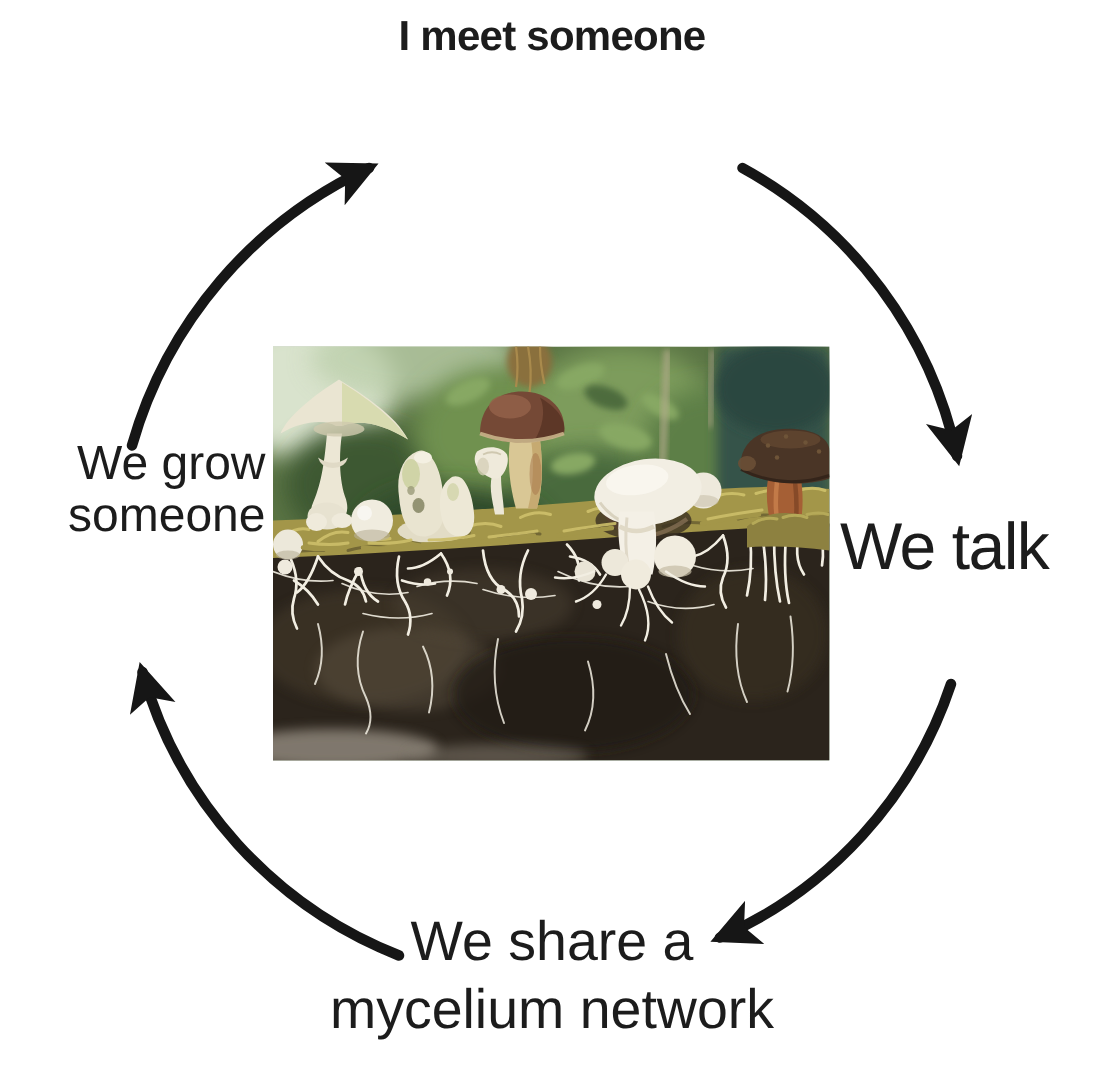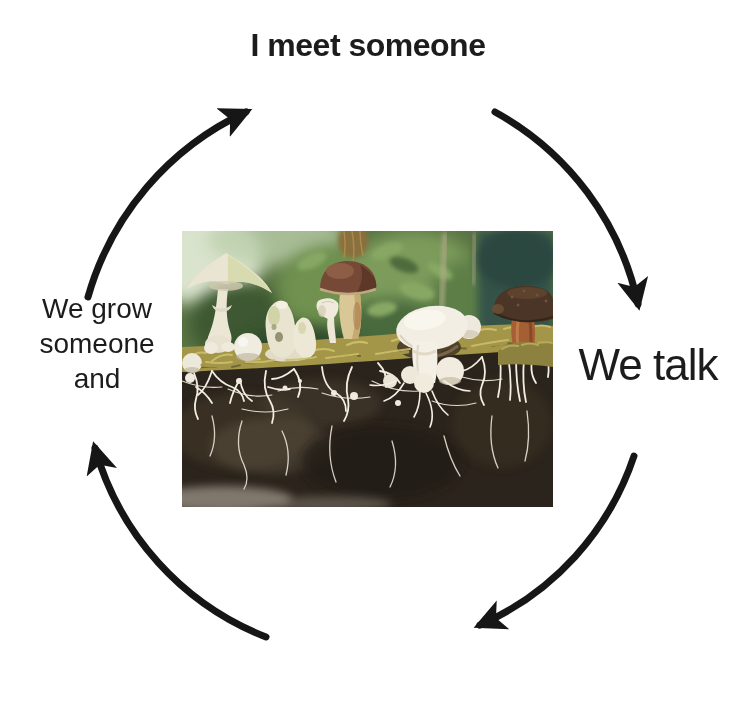--- a/index.html
+++ b/index.html
@@ -1,42 +1,45 @@
 <!DOCTYPE html>
 <html><head>
 <meta charset="utf-8">
 <style>
   html,body{margin:0;padding:0;background:#ffffff;}
   .canvas{
     position:relative;width:736px;height:720px;background:#ffffff;overflow:hidden;
     font-family:"Liberation Sans","DejaVu Sans",sans-serif;color:#1c1c1c;
   }
   .label{position:absolute;white-space:nowrap;}
-  .title{left:0;right:0;top:8px;text-align:center;font-size:32px;font-weight:700;letter-spacing:-0.5px;margin-top:19px;}
-  .right-label{left:560px;top:340px;width:176px;text-align:center;font-size:44px;font-weight:400;letter-spacing:-1px;}
-  .left-label{left:17px;top:291px;width:160px;text-align:center;font-size:28px;line-height:35px;font-weight:400;}
+  .title{left:0;right:0;top:8px;text-align:center;font-size:28px;font-weight:700;letter-spacing:-0.5px;}
+  .right-label{left:560px;top:340px;width:176px;font-size:44px;font-weight:400;letter-spacing:-1px;}
+  .left-label{left:17px;top:291px;width:160px;text-align:right;font-size:32px;line-height:35px;font-weight:400;}
   .bottom-label{left:0;right:0;top:605px;text-align:center;font-size:37px;line-height:45px;font-weight:400;}
   .arrows{position:absolute;left:0;top:0;width:736px;height:720px;}
   .photo{position:absolute;left:182px;top:231px;width:371px;height:276px;}
 </style>
 </head>
 <body>
 
 <div class="canvas">
 
   <div class="label title">I meet someone</div>
 
   <div class="label right-label">We talk</div>
 
   <div class="label left-label">
     <div>We grow</div>
     <div>someone</div>
-    <div>and</div>
   </div>
 
+  <div class="label bottom-label">
+    <div>We share a</div>
+    <div>mycelium network</div>
+  </div>
 
   <svg class="arrows" viewBox="0 0 736 720">
     <defs>
       <marker id="ah" markerWidth="5" markerHeight="5" refX="3.6" refY="2.25" orient="auto" markerUnits="strokeWidth">
         <path d="M0,0 L4.6,2.25 L0,4.5 L1.1,2.25 Z" fill="#161616"></path>
       </marker>
     </defs>
     <path d="M 88 297 A 292 292 0 0 1 246 112" fill="none" stroke-width="7" stroke-linecap="round" marker-end="url(#ah)" stroke="#161616"></path>
     <path d="M 495 112 A 288 288 0 0 1 638 304" fill="none" stroke-width="7" stroke-linecap="round" marker-end="url(#ah)" stroke="#161616"></path>
     <path d="M 634 456 A 282 282 0 0 1 480 625" fill="none" stroke-width="7" stroke-linecap="round" marker-end="url(#ah)" stroke="#161616"></path>

